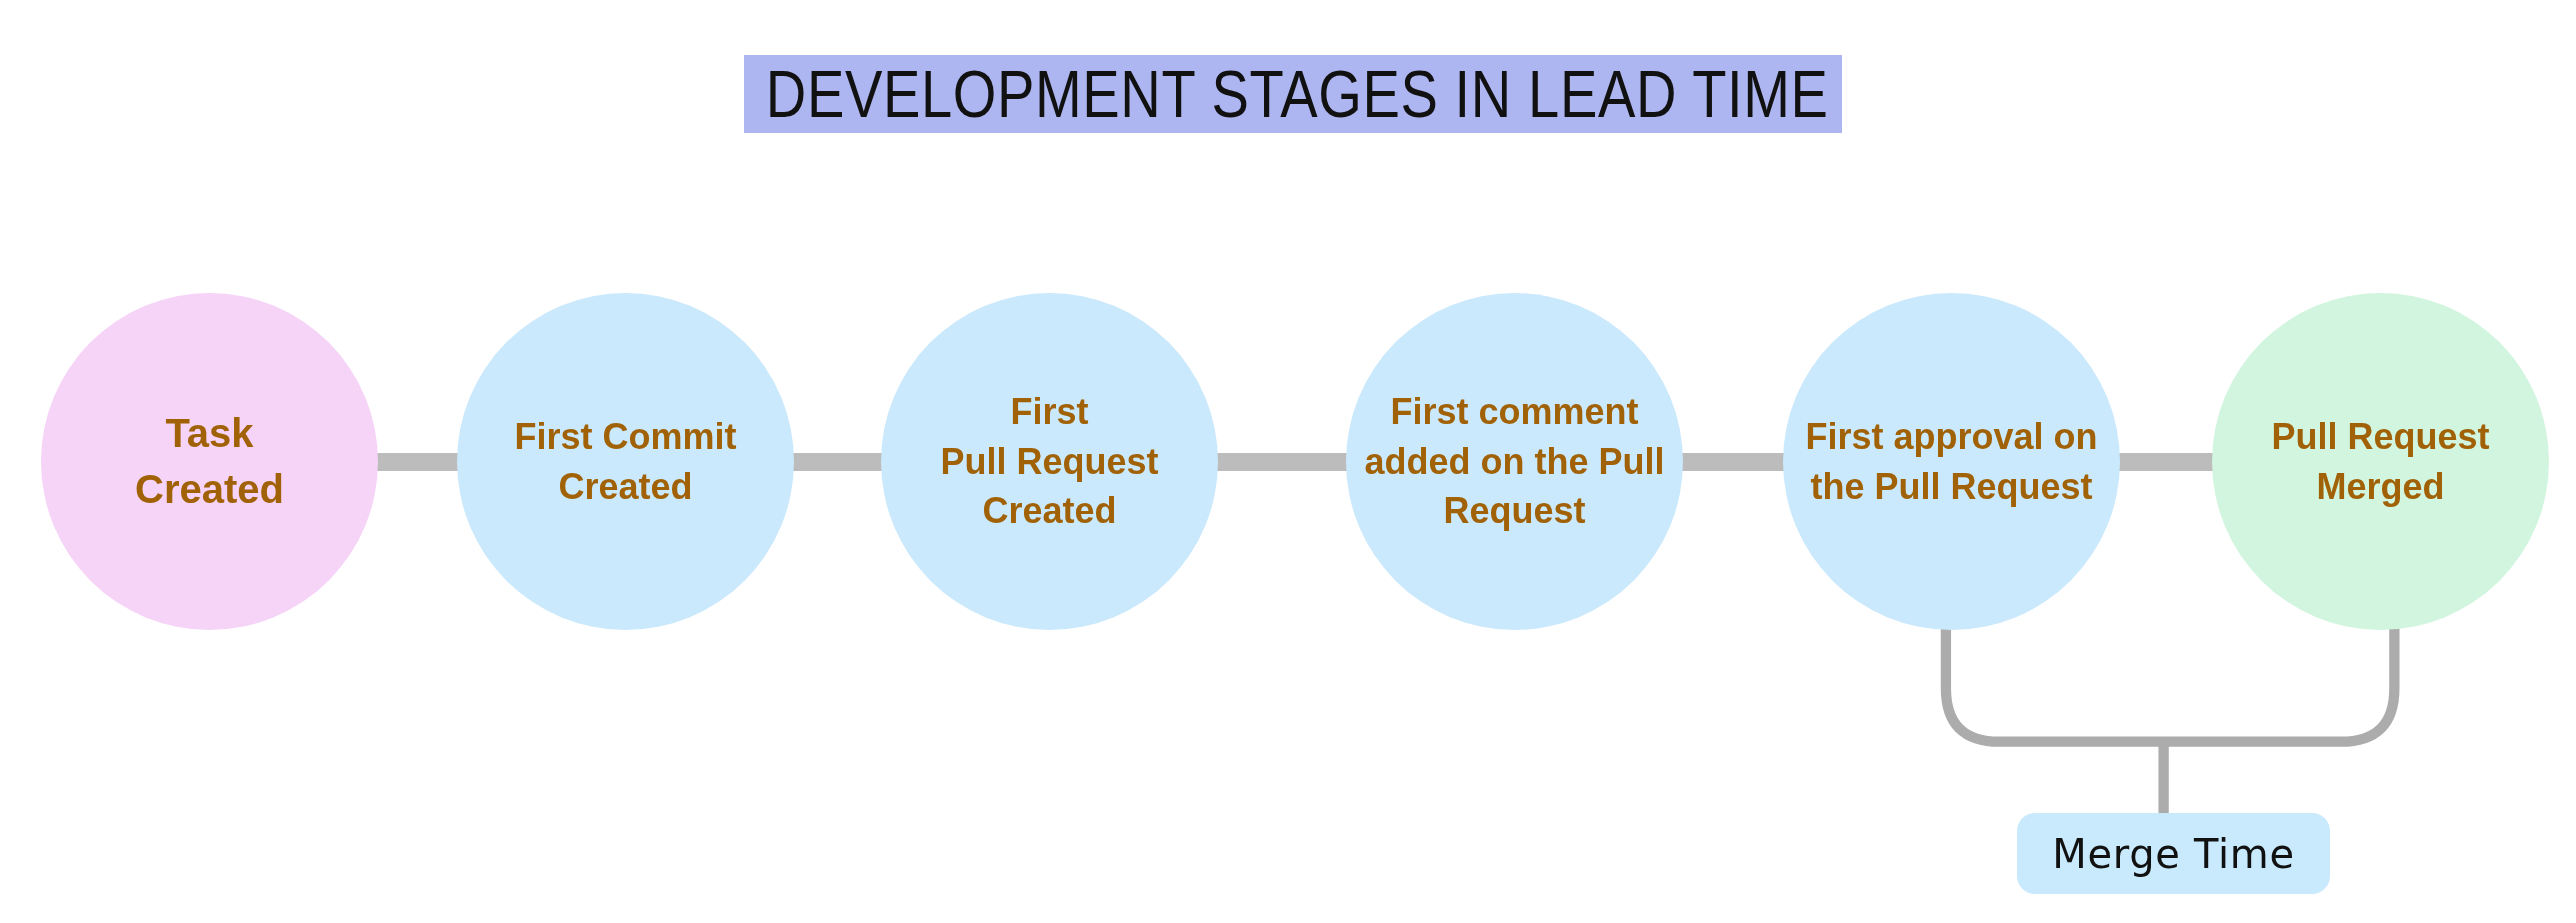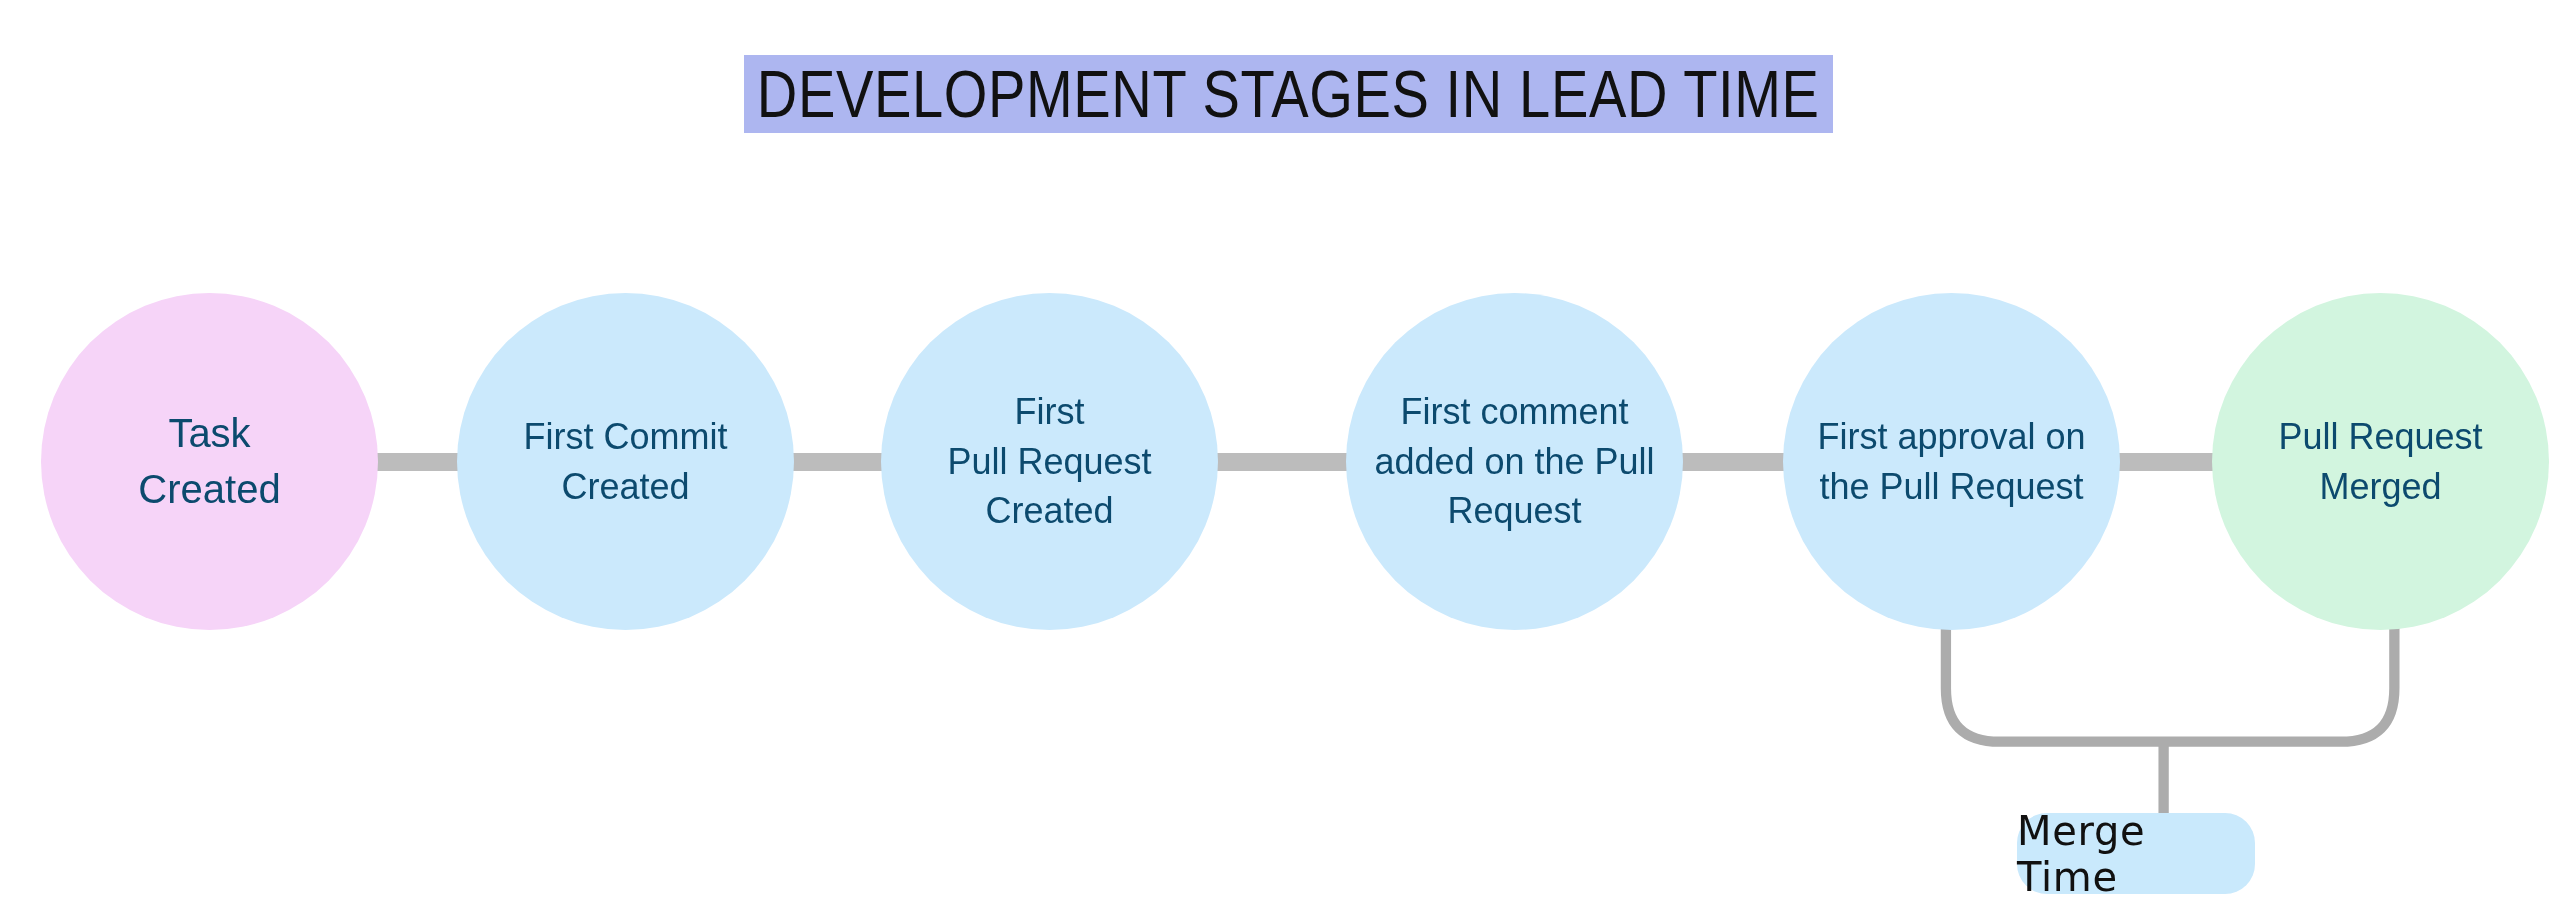--- a/index.html
+++ b/index.html
@@ -68,54 +68,54 @@
     display: flex;
     align-items: center;
     justify-content: center;
     text-align: center;
     z-index: 2;
   }
   .circle .label {
     white-space: pre-line;
     font-size: 36px;
     line-height: 1.38;
-    font-weight: 400;
-    color: #0c4a6e;
+    font-weight: 700;
+    color: #a16207;
   }
   .circle.start .label {
     font-size: 40px;
   }
 
   
   .merge-label {
     position: absolute;
     left: 2017px;
     top: 813px;
-    width: 238px;
+    width: 313px;
     height: 81px;
-    border-radius: 30px;
+    border-radius: 18px;
     display: flex;
     align-items: center;
     justify-content: center;
     z-index: 3;
   }
   .merge-label .label {
     font-family: "DejaVu Sans", sans-serif;
     font-size: 40px;
     font-weight: 400;
     color: #111111;
     letter-spacing: 0.7px;
   }
 </style>
 </head>
 <body>
 
 <div class="canvas">
 
-  <div class="title-box" style="background-color: rgb(173, 182, 240);">
+  <div class="title-box" style="background-color: rgb(173, 182, 240); padding-left: 9px;">
     <span class="title-text">DEVELOPMENT STAGES IN LEAD TIME</span>
   </div>
 
   <div class="connector" style="background-color: rgb(188, 188, 188);"></div>
 
   <svg class="bracket-svg" viewBox="0 0 3750 1344">
     <path d="M 2833 912 L 2833 1002 Q 2833 1080 2911 1080 L 3408 1080 Q 3486 1080 3486 1002 L 3486 912 M 3150 1080 L 3150 1188" fill="none" stroke-width="15" stroke="#ACACAC"></path>
   </svg>
 
   <div class="circle start" style="left: 41px; background-color: rgb(246, 212, 248);">

